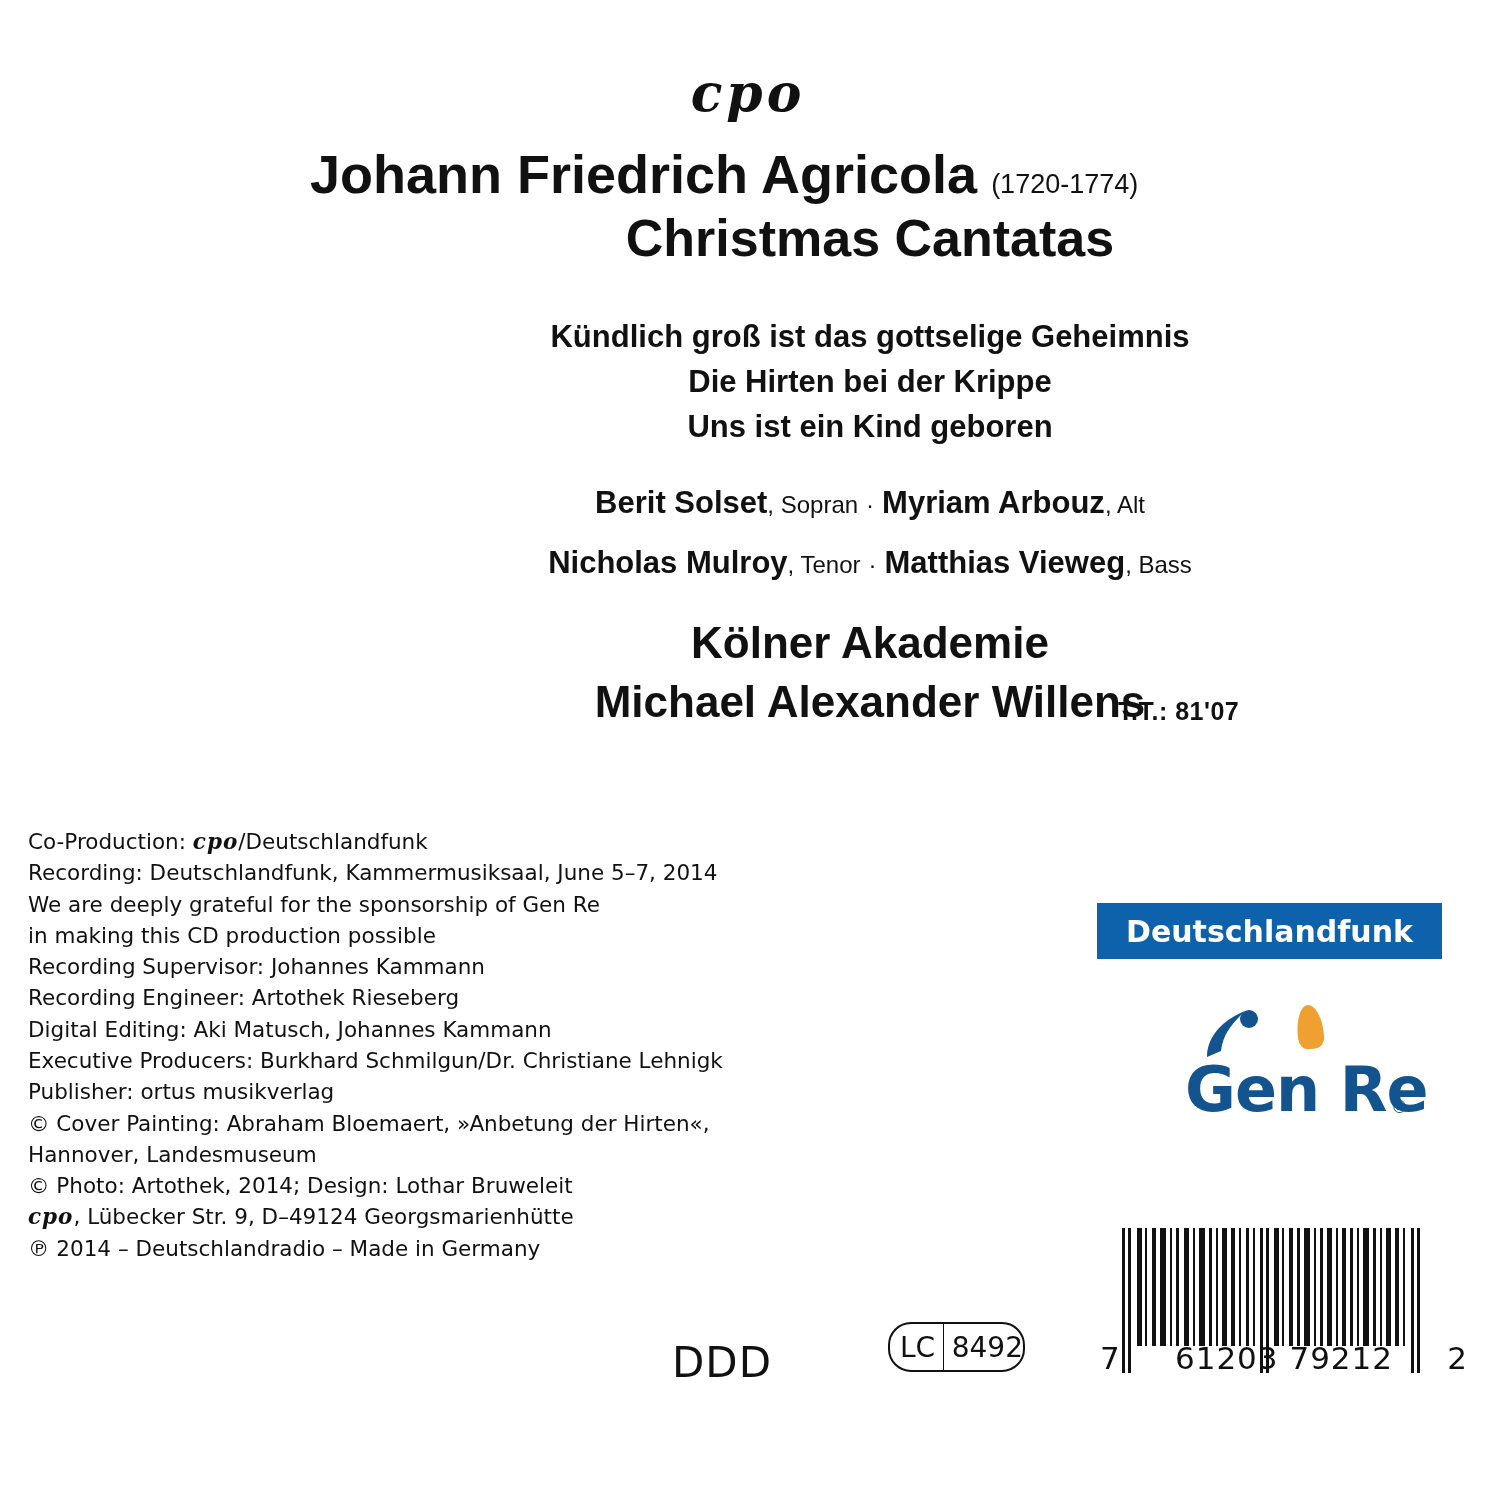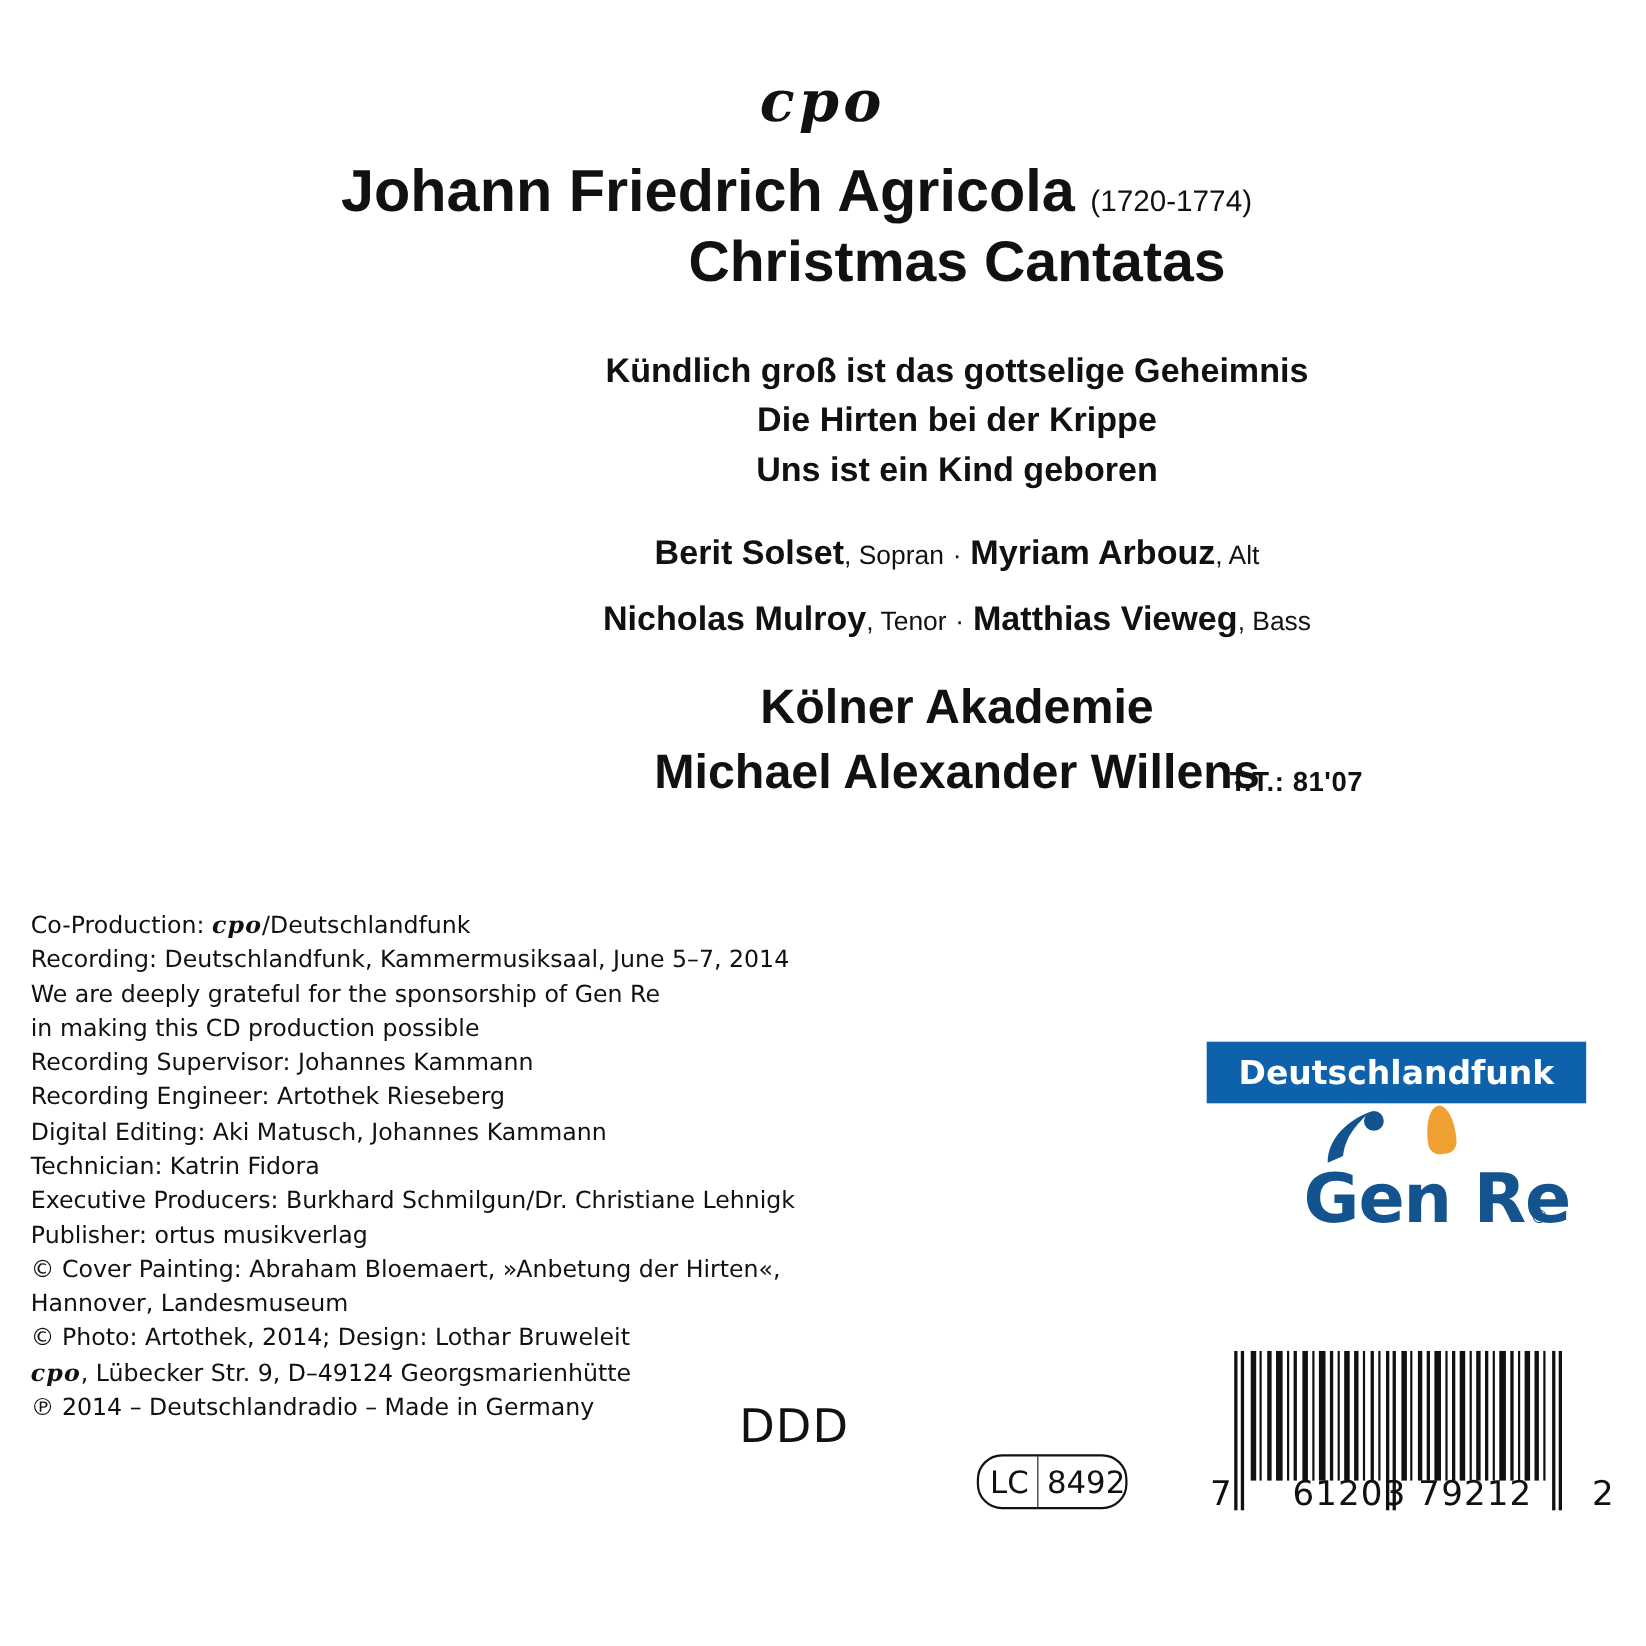--- a/index.html
+++ b/index.html
@@ -149,21 +149,20 @@
     height: 56px;
     background: #0d62ab;
     color: #ffffff;
     font-family: "DejaVu Sans", sans-serif;
     font-weight: bold;
     font-size: 30px;
     display: flex;
     align-items: center;
     justify-content: center;
     letter-spacing: 0px;
-    margin-top: 44px;
   }
 
   
   .genre-logo {
     position: absolute;
     left: 1185px;
     top: 1005px;
     width: 260px;
     height: 125px;
   }
@@ -200,21 +199,21 @@
     height: 44px;
     background: #f0a030;
     border-radius: 60% 60% 45% 45% / 80% 80% 30% 30%;
     transform: rotate(-6deg);
   }
 
   
   .ddd {
     position: absolute;
     left: 672px;
-    top: 1272px;
+    top: 1338px;
     font-family: "DejaVu Sans", sans-serif;
     font-size: 42px;
     letter-spacing: 1px;
     color: #111;
   }
   .lc-badge {
     position: absolute;
     left: 888px;
     top: 1322px;
     width: 133px;
@@ -293,21 +292,20 @@
 </div>
 
 <div class="credits">
   <div class="ln"><span>Co-Production: </span><span class="cpo-inline">cpo</span><span>/Deutschlandfunk</span></div>
   <div class="ln">Recording: Deutschlandfunk, Kammermusiksaal, June 5–7, 2014</div>
   <div class="ln">We are deeply grateful for the sponsorship of Gen Re</div>
   <div class="ln">in making this CD production possible</div>
   <div class="ln">Recording Supervisor: Johannes Kammann</div>
   <div class="ln">Recording Engineer: Artothek Rieseberg</div>
   <div class="ln">Digital Editing: Aki Matusch, Johannes Kammann</div>
-  <div class="ln">Technician: Katrin Fidora</div>
   <div class="ln">Executive Producers: Burkhard Schmilgun/Dr. Christiane Lehnigk</div>
   <div class="ln">Publisher: ortus musikverlag</div>
   <div class="ln">© Cover Painting: Abraham Bloemaert, »Anbetung der Hirten«,</div>
   <div class="ln">Hannover, Landesmuseum</div>
   <div class="ln">© Photo: Artothek, 2014; Design: Lothar Bruweleit</div>
   <div class="ln"><span class="cpo-inline">cpo</span><span>, Lübecker Str. 9, D–49124 Georgsmarienhütte</span></div>
   <div class="ln">℗ 2014 – Deutschlandradio – Made in Germany</div>
 </div>
 
 <div class="dlf-logo">

